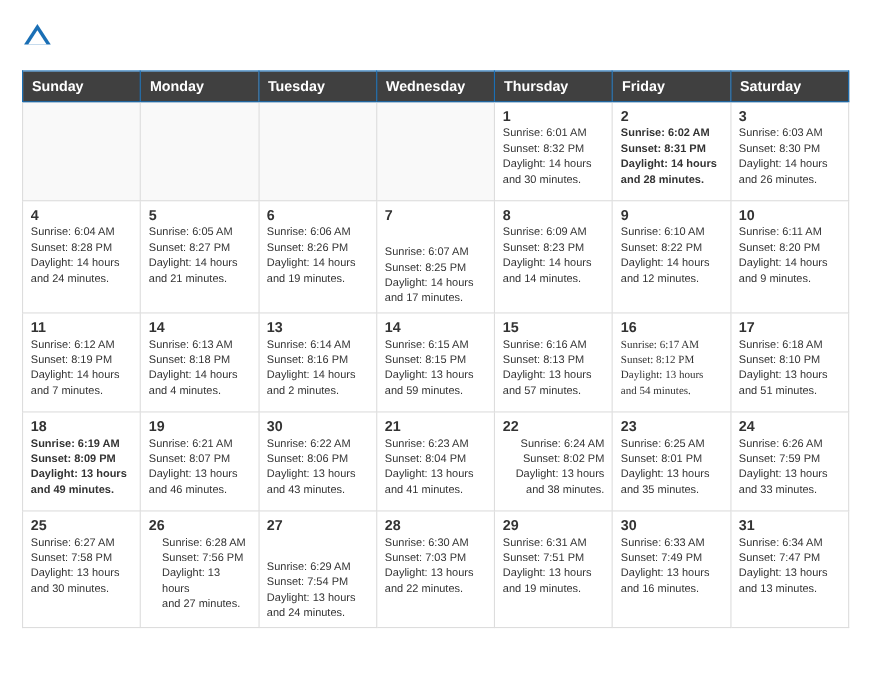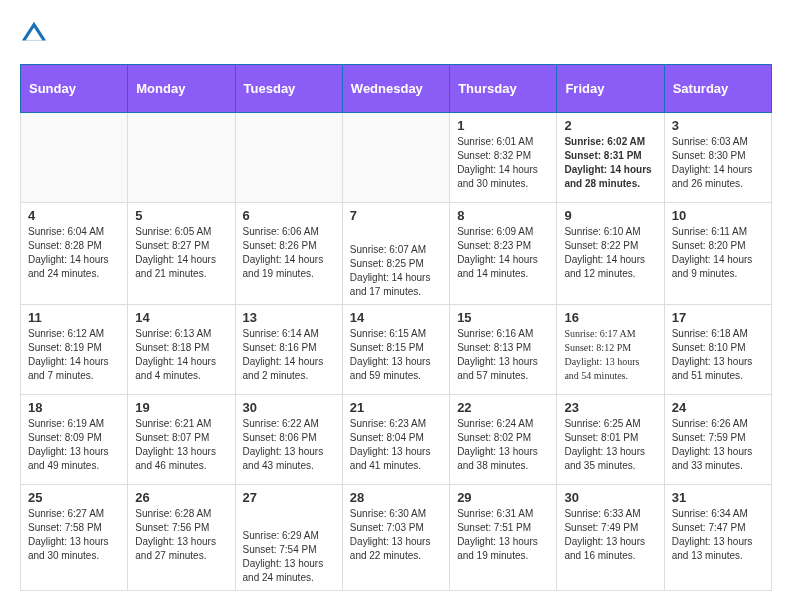--- a/index.html
+++ b/index.html
@@ -52,24 +52,24 @@
     .location {
       font-size: 14px;
       color: #555;
     }
     .calendar {
       width: 100%;
       border-collapse: collapse;
       border: 1px solid #ccc;
     }
     .calendar th {
-      background-color: #8b5cf6;
+      background-color: #404040;
       color: #fff;
       text-align: left;
-      padding: 16px 8px;
+      padding: 6px 8px;
       font-size: 13px;
       font-weight: bold;
       border: 1px solid #1a6fb5;
     }
     .calendar td {
       vertical-align: top;
       padding: 5px 7px;
       border: 1px solid #ddd;
       width: calc(100% / 7);
       min-height: 85px;
@@ -251,21 +251,21 @@
           <span class="day-number">17</span>
           <div class="day-info" style="white-space: pre-line;">Sunrise: 6:18 AM
 Sunset: 8:10 PM
 Daylight: 13 hours
 and 51 minutes.</div>
         </td>
       </tr>
       <tr>
         <td>
           <span class="day-number">18</span>
-          <div class="day-info" style="white-space: pre-line;">Sunrise: 6:19 AM
+          <div class="day-info" style="white-space: pre-line; font-weight: bold;">Sunrise: 6:19 AM
 Sunset: 8:09 PM
 Daylight: 13 hours
 and 49 minutes.</div>
         </td>
         <td>
           <span class="day-number">19</span>
           <div class="day-info" style="white-space: pre-line;">Sunrise: 6:21 AM
 Sunset: 8:07 PM
 Daylight: 13 hours
 and 46 minutes.</div>
@@ -279,21 +279,21 @@
         </td>
         <td>
           <span class="day-number">21</span>
           <div class="day-info" style="white-space: pre-line;">Sunrise: 6:23 AM
 Sunset: 8:04 PM
 Daylight: 13 hours
 and 41 minutes.</div>
         </td>
         <td>
           <span class="day-number">22</span>
-          <div class="day-info" style="white-space: pre-line;">Sunrise: 6:24 AM
+          <div class="day-info" style="white-space: pre-line; text-align: right;">Sunrise: 6:24 AM
 Sunset: 8:02 PM
 Daylight: 13 hours
 and 38 minutes.</div>
         </td>
         <td>
           <span class="day-number">23</span>
           <div class="day-info" style="white-space: pre-line;">Sunrise: 6:25 AM
 Sunset: 8:01 PM
 Daylight: 13 hours
 and 35 minutes.</div>
@@ -309,21 +309,21 @@
       <tr>
         <td>
           <span class="day-number">25</span>
           <div class="day-info" style="white-space: pre-line;">Sunrise: 6:27 AM
 Sunset: 7:58 PM
 Daylight: 13 hours
 and 30 minutes.</div>
         </td>
         <td>
           <span class="day-number">26</span>
-          <div class="day-info" style="white-space: pre-line;">Sunrise: 6:28 AM
+          <div class="day-info" style="white-space: pre-line; margin-left: 12px;">Sunrise: 6:28 AM
 Sunset: 7:56 PM
 Daylight: 13 hours
 and 27 minutes.</div>
         </td>
         <td>
           <span class="day-number">27</span>
           <div class="day-info" style="white-space: pre-line; margin-top: 24px;">Sunrise: 6:29 AM
 Sunset: 7:54 PM
 Daylight: 13 hours
 and 24 minutes.</div>

